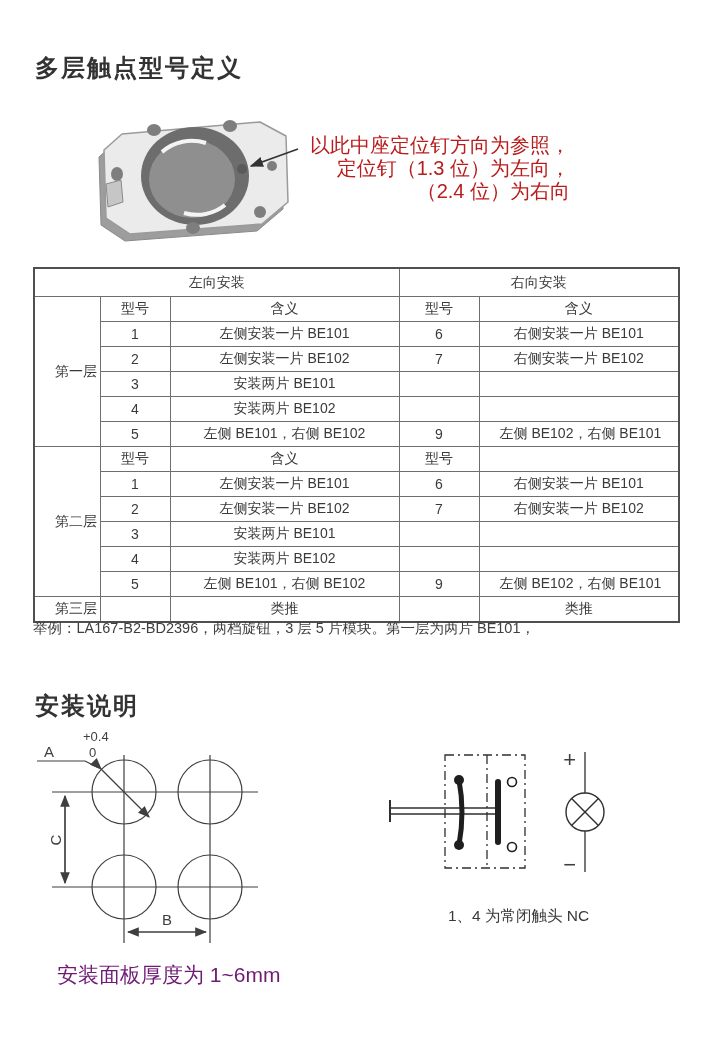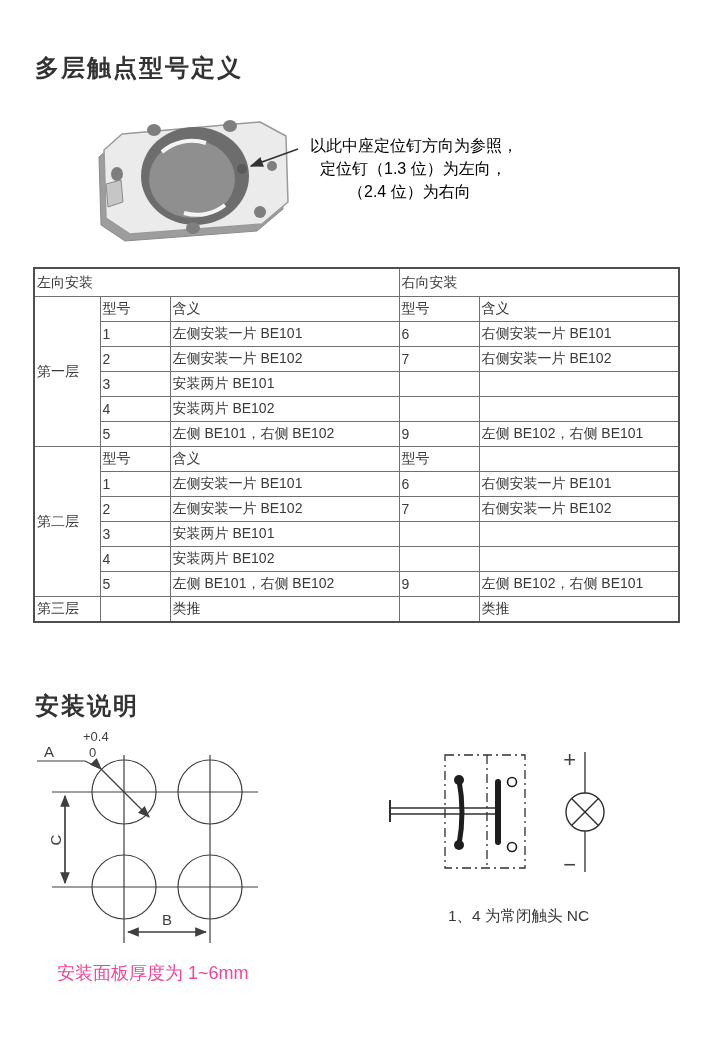--- a/index.html
+++ b/index.html
@@ -3,37 +3,37 @@
 <meta charset="utf-8">
 <style>
   html,body{margin:0;padding:0;}
   body{
     width:709px;height:1064px;position:relative;background:#ffffff;
     font-family:"Liberation Sans","DejaVu Sans",sans-serif;color:#3a3a3a;
     overflow:hidden;
   }
   .abs{position:absolute;}
   .h1{font-size:24px;font-weight:600;color:#333;letter-spacing:2px;font-family:Liberation Mono, monospace;}
-  .pin-note{top:134px;left:310px;font-size:16px;line-height:23px;color:#000000;}
+  .pin-note{top:134px;left:310px;font-size:20px;line-height:23px;color:#b91c1c;text-align:right;}
   .pin-note .l2{padding-left:10px;}
   .pin-note .l3{padding-left:38px;}
   table.spec{
     position:absolute;left:33px;top:267px;width:645px;
     border-collapse:collapse;table-layout:fixed;
     font-size:14px;color:#3a3a3a;
     border:2px solid #4f4f4f;
   }
   table.spec td{
-    border:1px solid #6f6f6f;text-align:left;vertical-align:middle;
-    height:24px;padding:0 2px;overflow:hidden;white-space:nowrap;
+    border:1px solid #6f6f6f;text-align:center;vertical-align:middle;
+    height:24px;padding:0 20px;overflow:hidden;white-space:nowrap;
   }
   table.spec tr.toprow td{height:27px;}
   .example{top:617px;left:33px;font-size:14.5px;line-height:22px;color:#3f3f3f;}
   .example .l2{padding-left:88px;}
-  .panel-note{top:961px;left:57px;font-size:18px;color:#ec4899;}
+  .panel-note{top:961px;left:57px;font-size:21px;color:#701a75;}
   .circuit-notes{top:903px;left:448px;font-size:15.5px;line-height:26px;color:#3a3a3a;}
   svg text{font-family:"Liberation Sans","DejaVu Sans",sans-serif;fill:#3f3f3f;}
 </style>
 </head>
 <body>
 
 <div class="abs h1" style="top:52px;left:35px;">多层触点型号定义</div>
 
 <svg class="abs" style="left:92px;top:112px;" width="215" height="135" viewBox="0 0 215 135">
   <defs>
@@ -160,20 +160,21 @@
     <td>第三层</td>
     <td></td>
     <td>类推</td>
     <td></td>
     <td>类推</td>
   </tr>
   </tbody>
 </table>
 
 <div class="abs example">
+  <div>举例：LA167-B2-BD2396，两档旋钮，3 层 5 片模块。第一层为两片 BE101，</div>
 </div>
 
 <div class="abs h1" style="top:690px;left:35px;">安装说明</div>
 
 <svg class="abs" style="left:35px;top:723px;" width="250" height="235" viewBox="0 0 250 235">
   <defs>
     <marker id="arrD" markerWidth="10" markerHeight="8" refX="9" refY="4" orient="auto">
       <polygon points="0 0, 10 4, 0 8" fill="#3f3f3f"></polygon>
     </marker>
   </defs>

